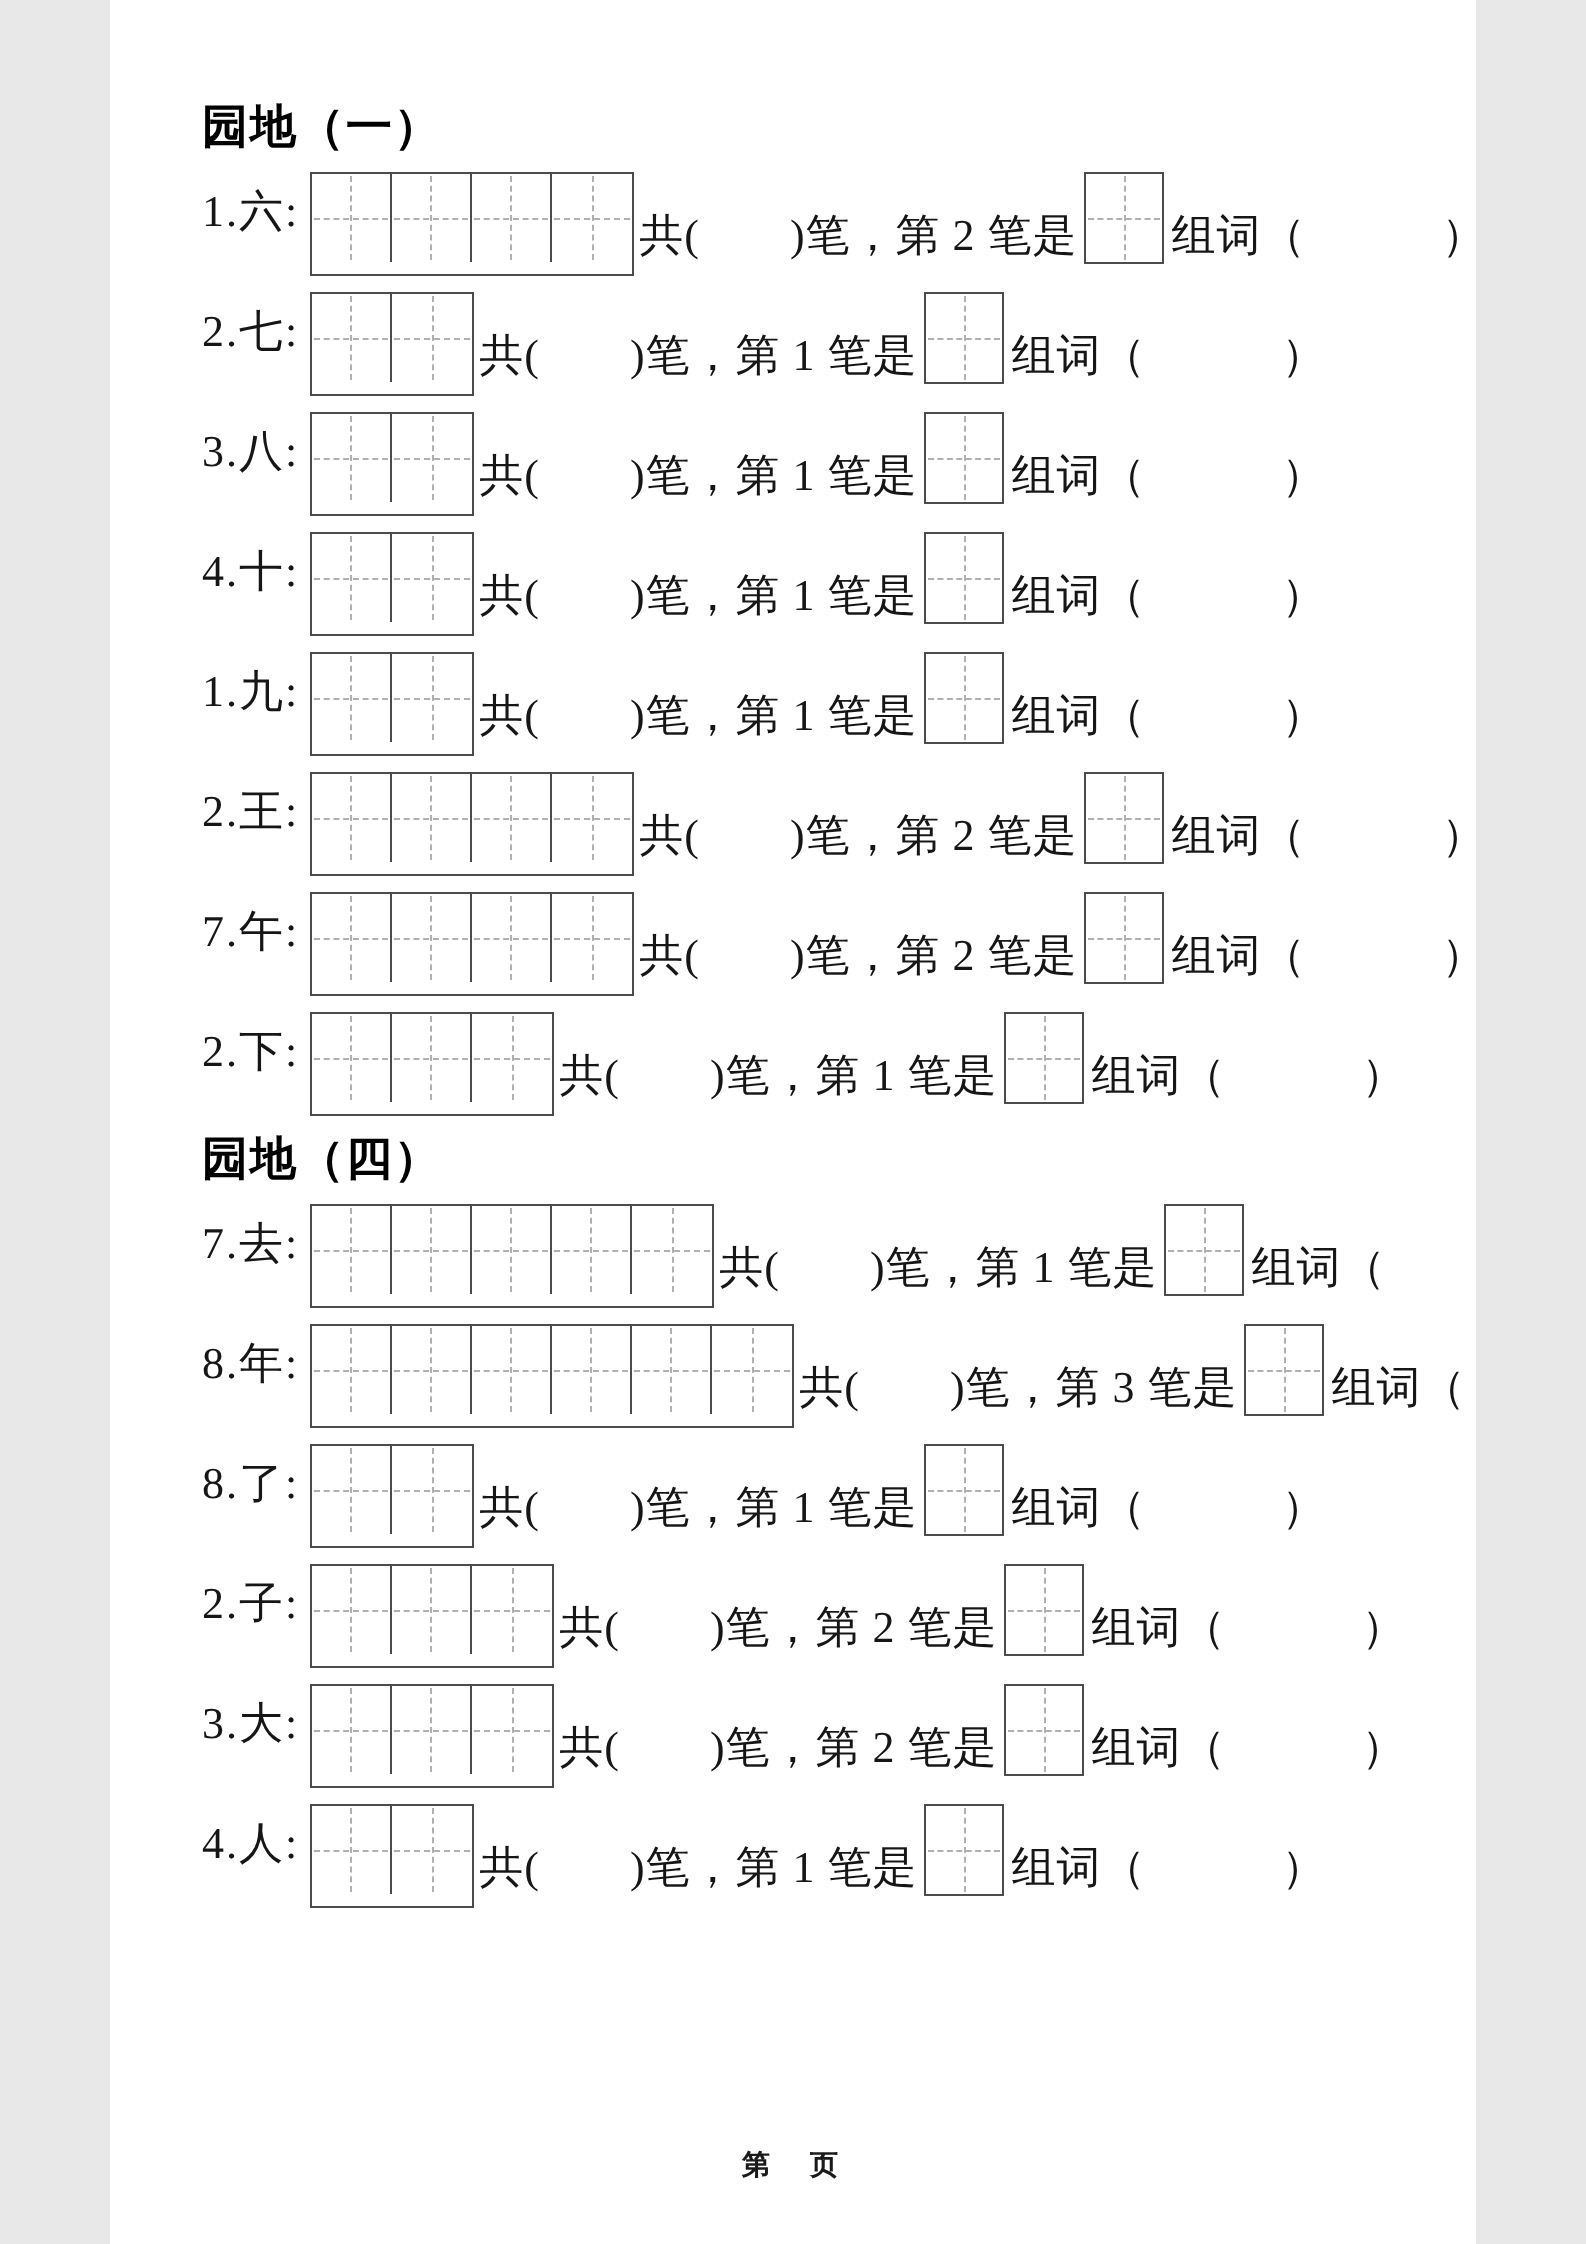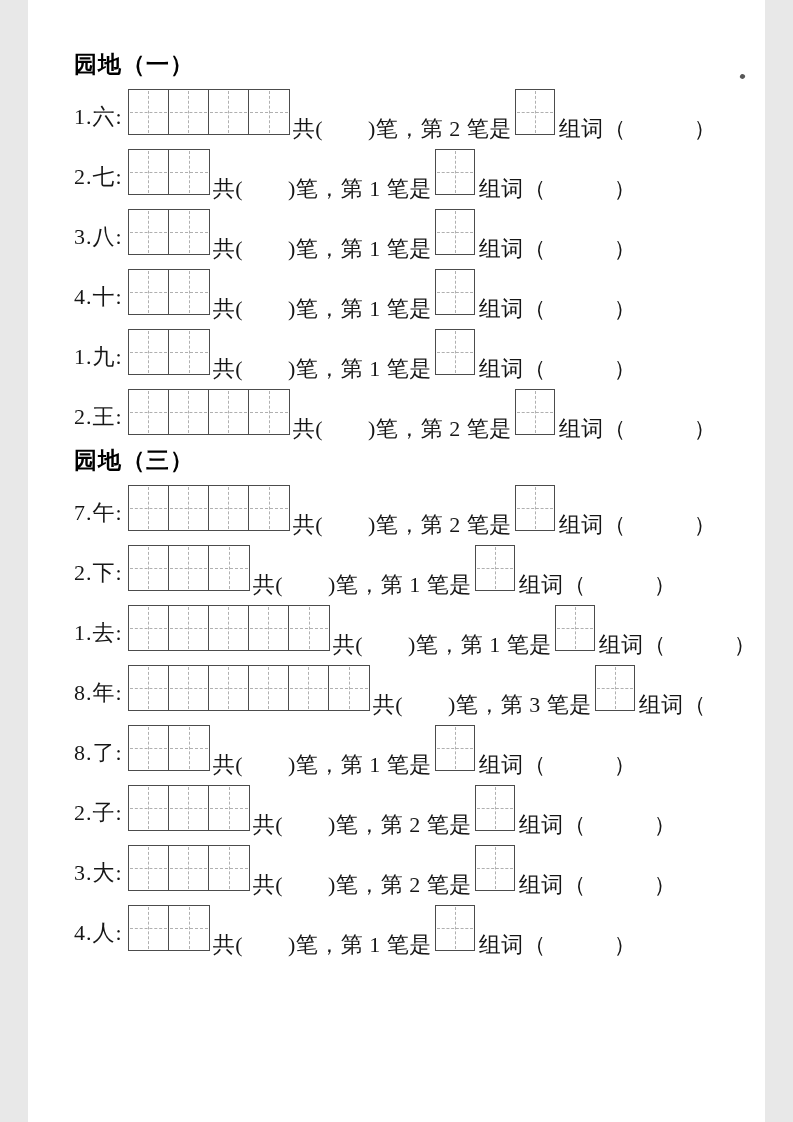--- a/index.html
+++ b/index.html
@@ -1,29 +1,29 @@
 <!DOCTYPE html>
 <html><head>
 <meta charset="utf-8">
 <style>
   html,body{margin:0;padding:0;background:#e8e8e8;}
   .page{
-    width:737px;height:1122px;background:#ffffff;position:relative;
+    width:683px;height:1122px;background:#ffffff;position:relative;
     box-sizing:border-box;padding:50px 30px 0 46px;overflow:hidden;
     font-family:"Liberation Serif","DejaVu Serif",serif;color:#161616;
     margin:0 auto;
   }
   .section{margin-bottom:4px;}
   .section-title{
     font-family:"DejaVu Sans","Liberation Sans",sans-serif;
     font-weight:bold;font-size:23px;color:#000;
     height:30px;line-height:28px;margin:0 0 6px 0;letter-spacing:1px;
   }
   .row{
-    display:flex;align-items:center;height:52px;margin-bottom:8px;
+    display:flex;height:52px;margin-bottom:8px;
     font-size:22px;white-space:nowrap;
   }
   .lbl{letter-spacing:1px;margin-right:5px;position:relative;top:5px;flex:none;}
   .txt{position:relative;top:17px;flex:none;letter-spacing:0.5px;}
   .tzg{display:flex;border:1.5px solid #4c4c4c;margin-right:3px;flex:none;background:#fff;}
   .cell{
     width:40px;height:44px;position:relative;box-sizing:border-box;
     border-right:1px solid #4c4c4c;
   }
   .cell:last-child{border-right:none;}
@@ -129,21 +129,20 @@
           <div class="cell"></div>
           <div class="cell"></div>
         </div>
       <span class="txt">共(　　)笔，第 2 笔是</span>
       <div class="abox"></div>
       <span class="txt">组词（　　　）</span>
     </div>
   </section>
 
   <section class="section">
-    <h2 class="section-title">园地（三）</h2>
     <div class="row">
       <span class="lbl">7.午:</span>
       <div class="tzg">
           <div class="cell"></div>
           <div class="cell"></div>
           <div class="cell"></div>
           <div class="cell"></div>
         </div>
       <span class="txt">共(　　)笔，第 2 笔是</span>
       <div class="abox"></div>
@@ -156,22 +155,23 @@
           <div class="cell"></div>
           <div class="cell"></div>
         </div>
       <span class="txt">共(　　)笔，第 1 笔是</span>
       <div class="abox"></div>
       <span class="txt">组词（　　　）</span>
     </div>
   </section>
 
   <section class="section">
-    <div class="row">
-      <span class="lbl">1.去:</span>
+    <h2 class="section-title">园地（四）</h2>
+    <div class="row">
+      <span class="lbl">7.去:</span>
       <div class="tzg">
           <div class="cell"></div>
           <div class="cell"></div>
           <div class="cell"></div>
           <div class="cell"></div>
           <div class="cell"></div>
         </div>
       <span class="txt">共(　　)笔，第 1 笔是</span>
       <div class="abox"></div>
       <span class="txt">组词（　　　）</span>
@@ -230,13 +230,14 @@
       <div class="tzg">
           <div class="cell"></div>
           <div class="cell"></div>
         </div>
       <span class="txt">共(　　)笔，第 1 笔是</span>
       <div class="abox"></div>
       <span class="txt">组词（　　　）</span>
     </div>
   </section>
 
+  <div class="footer">第　页</div>
 </div>
 
 </body></html>

